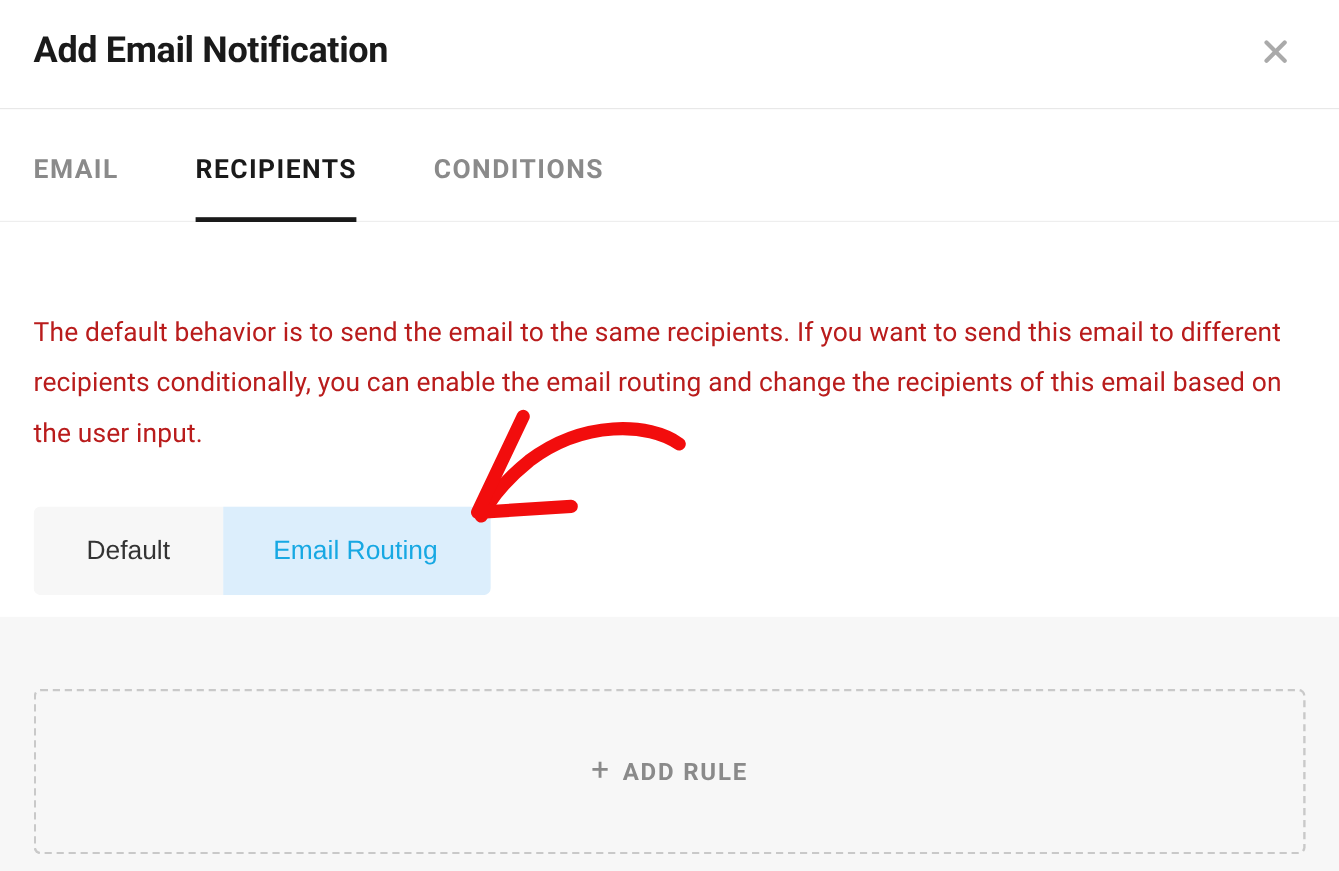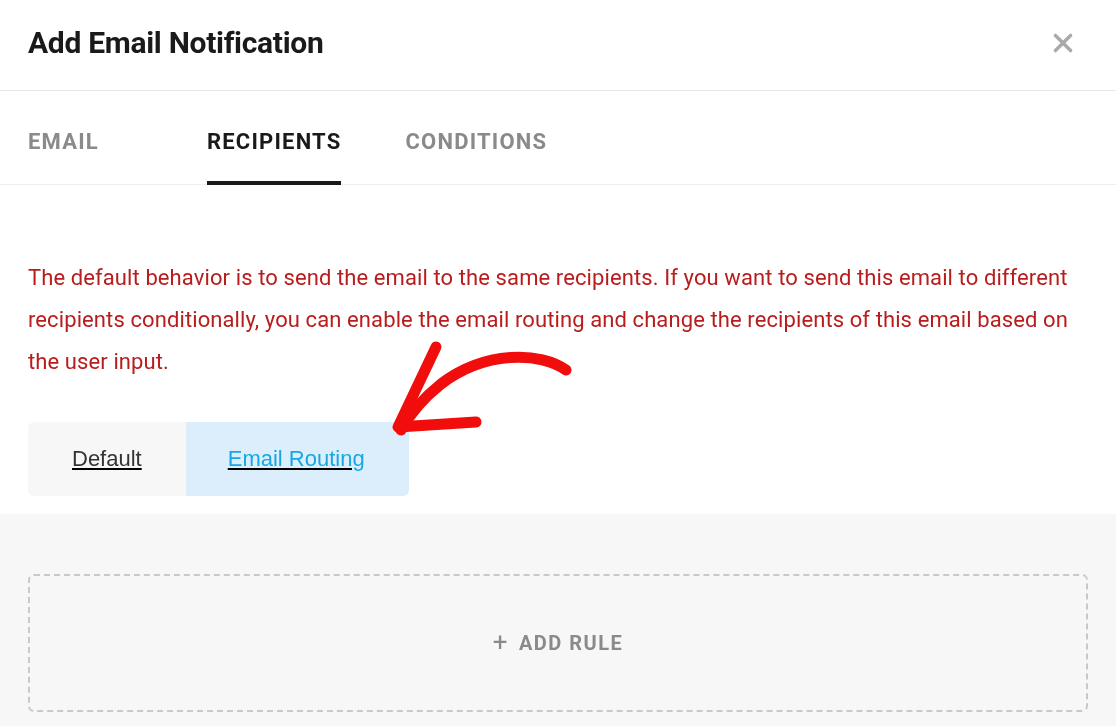--- a/index.html
+++ b/index.html
@@ -44,21 +44,20 @@
       font-size: 22px;
       font-weight: 700;
       letter-spacing: 1.2px;
       color: #8a8a8a;
       padding: 38px 0 30px 0;
       cursor: pointer;
       position: relative;
     }
     .tab.active {
       color: #1a1a1a;
-      margin-left: 44px;
     }
     .tab.active::after {
       content: '';
       position: absolute;
       left: 0; right: 0; bottom: -1px;
       height: 4px;
       background: #1a1a1a;
     }
     .content {
       padding: 72px 28px 0 28px;
@@ -68,21 +67,20 @@
       line-height: 1.9;
       color: #b91c1c;
       letter-spacing: 0.1px;
     }
     .toggle-group {
       display: flex;
       margin-top: 40px;
       width: fit-content;
       border-radius: 6px;
       overflow: hidden;
-      text-decoration: underline;
     }
     .toggle-btn {
       padding: 24px 44px;
       font-size: 22px;
       font-weight: 500;
       cursor: pointer;
       border: none;
       background: transparent;
     }
     .toggle-default {

